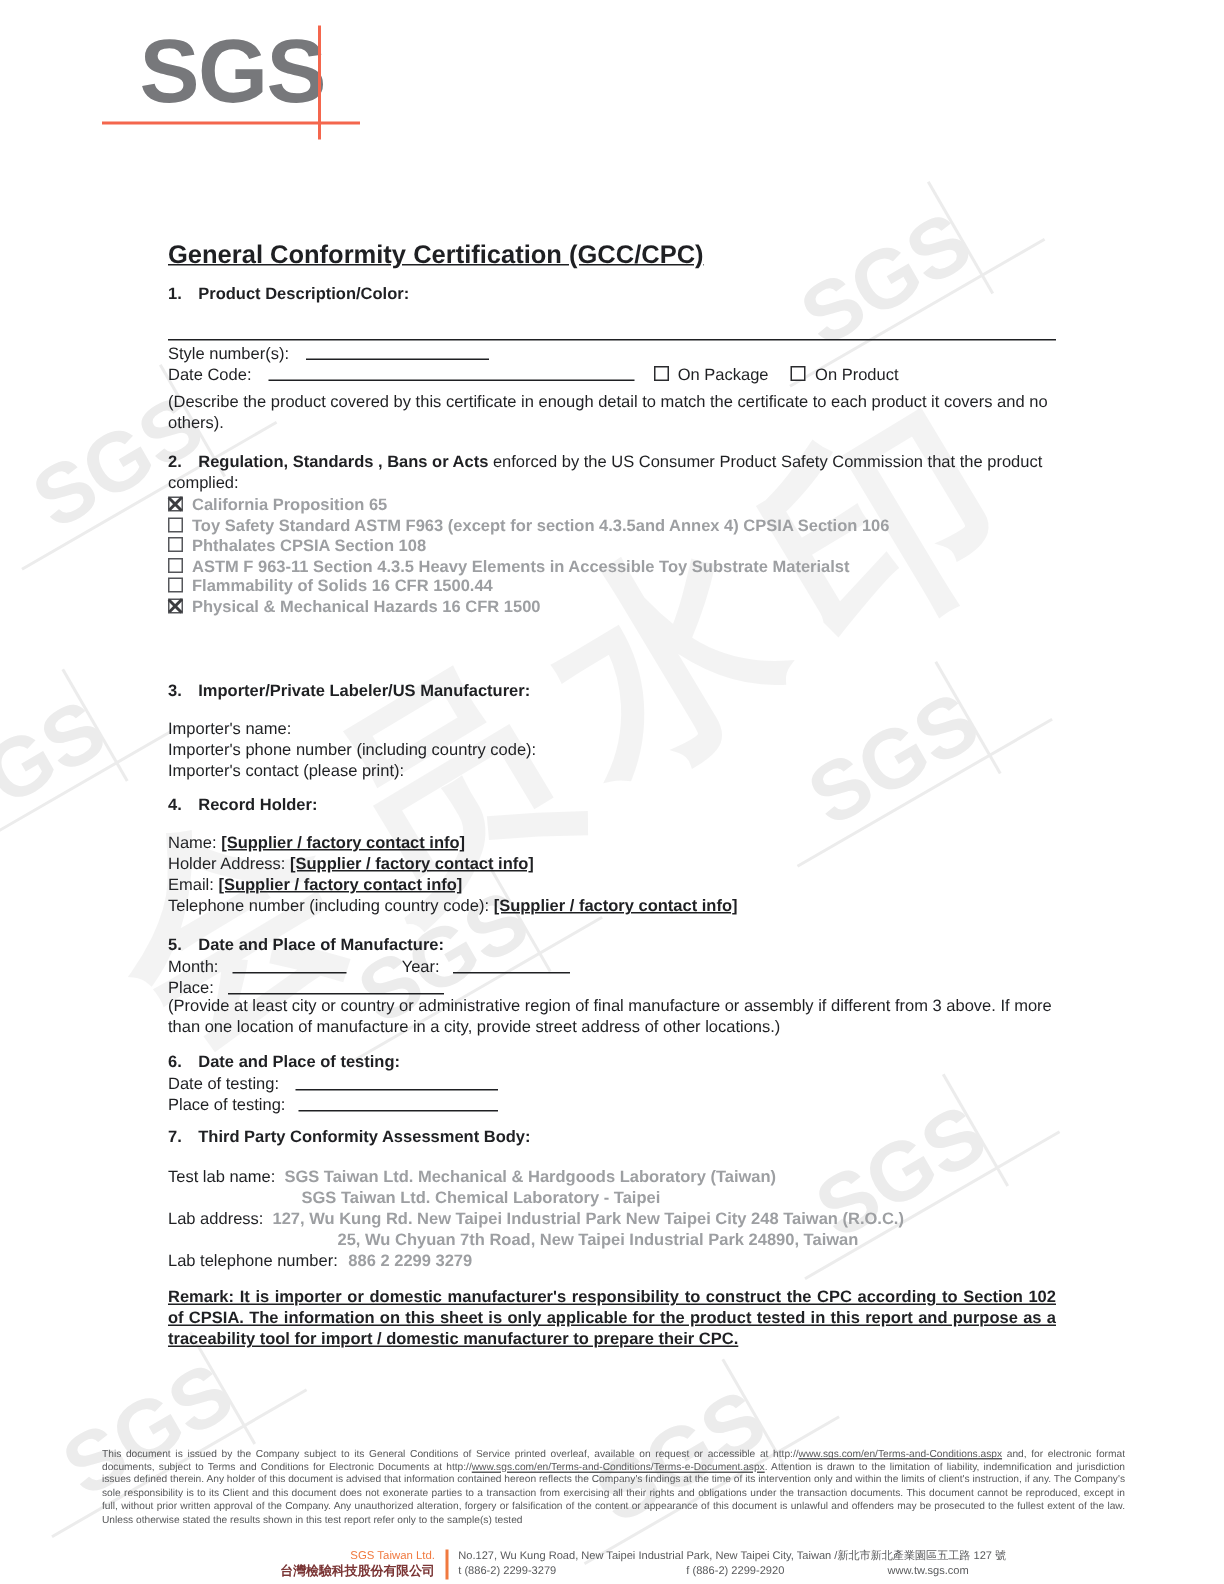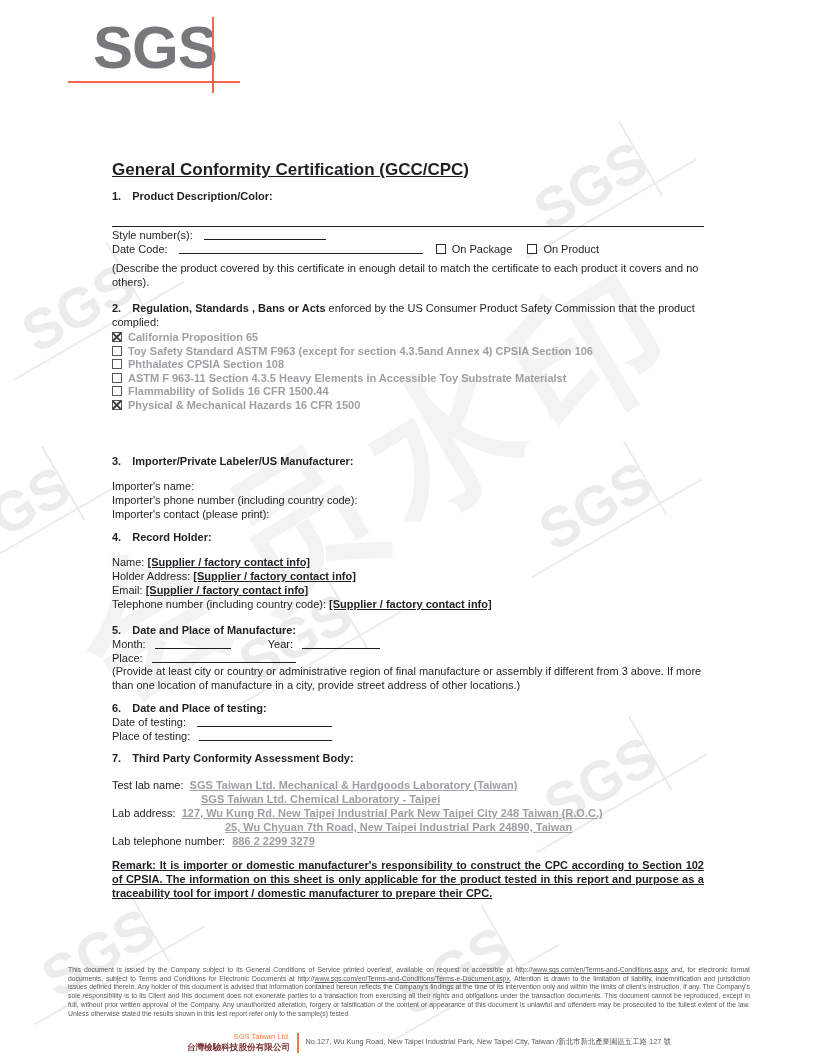--- a/index.html
+++ b/index.html
@@ -14,21 +14,21 @@
   .num{font-weight:bold;margin-right:11px;}
   .ht{font-weight:bold;}
   .blank{display:inline-block;border-bottom:1.3px solid #1f2023;height:10px;vertical-align:-1px;}
   .cb{position:relative;display:inline-block;width:10px;height:10px;border:1.3px solid #55565a;background:#fff;vertical-align:-1px;margin-right:6px;box-sizing:border-box;}
   .cb.checked::before,.cb.checked::after{content:'';position:absolute;left:-2px;top:3.2px;width:11.5px;height:1.5px;background:#3c3d40;}
   .cb.checked::before{transform:rotate(45deg);}
   .cb.checked::after{transform:rotate(-45deg);}
   .cl-row{height:13.6px;}
   .cl-label{color:#9d9fa2;font-weight:bold;}
   .val{font-weight:bold;text-decoration:underline;}
-  .grayval{color:#9d9fa2;font-weight:bold;text-decoration:underline;}
+  .grayval{color:#9d9fa2;font-weight:bold;}
   .remark{font-weight:bold;text-decoration:underline;text-align:justify;line-height:14px;}
   
   .logo{position:absolute;left:93px;top:18px;z-index:2;}
   .logo-text{font-weight:bold;font-size:60px;line-height:60px;color:#77787b;letter-spacing:-1px;}
   .logo-hline{position:absolute;left:-25px;top:63px;width:172px;height:2px;background:#f4664d;}
   .logo-vline{position:absolute;left:119px;top:-1px;width:2px;height:76px;background:#f4664d;}
   
   .wm-layer{position:absolute;inset:0;z-index:1;pointer-events:none;overflow:hidden;}
   .wm-sgs{position:absolute;width:110px;font-weight:bold;font-size:56px;line-height:56px;color:#ececec;transform:rotate(-30deg);}
   .wm-sgs::after{content:'';position:absolute;left:-32px;bottom:-3px;width:196px;height:2px;background:#ececec;}
@@ -182,14 +182,19 @@
 <div class="legal"><span>This document is issued by the Company subject to its General Conditions of Service printed overleaf, available on request or accessible at http://</span><a href="#">www.sgs.com/en/Terms-and-Conditions.aspx</a><span> and, for electronic format documents, subject to Terms and Conditions for Electronic Documents at http://</span><a href="#">www.sgs.com/en/Terms-and-Conditions/Terms-e-Document.aspx</a><span>. Attention is drawn to the limitation of liability, indemnification and jurisdiction issues defined therein. Any holder of this document is advised that information contained hereon reflects the Company's findings at the time of its intervention only and within the limits of client's instruction, if any. The Company's sole responsibility is to its Client and this document does not exonerate parties to a transaction from exercising all their rights and obligations under the transaction documents. This document cannot be reproduced, except in full, without prior written approval of the Company. Any unauthorized alteration, forgery or falsification of the content or appearance of this document is unlawful and offenders may be prosecuted to the fullest extent of the law.   Unless otherwise stated the results shown in this test report refer only to the sample(s) tested</span></div>
 
 <div class="footer-row">
   <div class="f-company">
     <div class="f-company-en">SGS Taiwan Ltd.</div>
     <div class="f-company-cn">台灣檢驗科技股份有限公司</div>
   </div>
   <div class="f-div"></div>
   <div class="f-right">
     <div class="r1">No.127, Wu Kung Road, New Taipei Industrial Park, New Taipei City, Taiwan /新北市新北產業園區五工路 127 號</div>
+    <div class="r2">
+      <span class="f-tel">t (886-2) 2299-3279</span>
+      <span class="f-fax">f (886-2) 2299-2920</span>
+      <span class="f-web">www.tw.sgs.com</span>
+    </div>
   </div>
 </div>
 
 </body></html>

